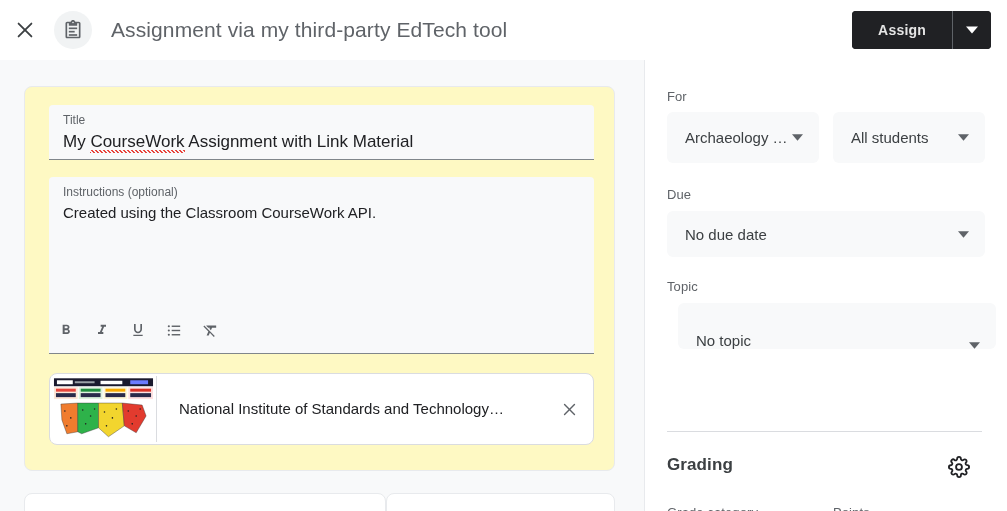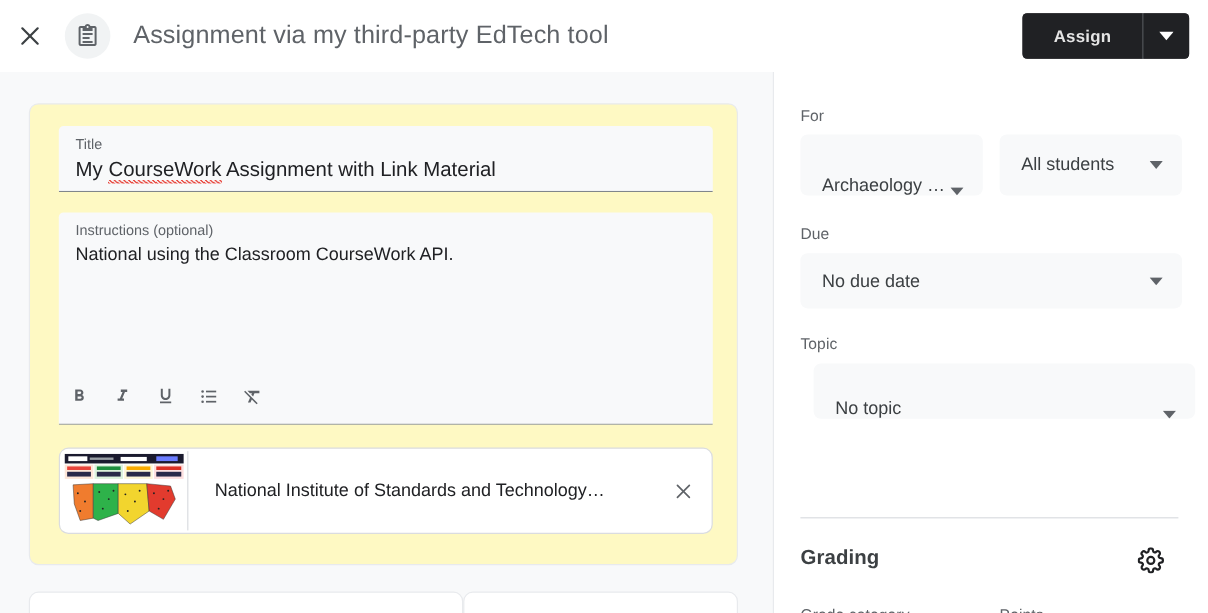--- a/index.html
+++ b/index.html
@@ -199,21 +199,21 @@
 
       <div class="main-card">
 
         <div class="field-title">
           <div class="field-label">Title</div>
           <div class="field-value-title"><span>My </span><span class="spell">CourseWork</span><span> Assignment with Link Material</span></div>
         </div>
 
         <div class="field-instructions">
           <div class="field-label">Instructions (optional)</div>
-          <div class="field-value-instr">National using the Classroom CourseWork API.</div>
+          <div class="field-value-instr">Created using the Classroom CourseWork API.</div>
 
           <div class="format-bar">
             <div class="fmt-btn">
               <svg width="16" height="16" viewBox="0 0 24 24" fill="#5f6368">
                 <path d="M15.6 10.79c.97-.67 1.65-1.77 1.65-2.79 0-2.26-1.75-4-4-4H7v14h7.04c2.09 0 3.71-1.7 3.71-3.79 0-1.52-.86-2.82-2.15-3.42zM10 6.5h3c.83 0 1.5.67 1.5 1.5s-.67 1.5-1.5 1.5h-3v-3zm3.5 9H10v-3h3.5c.83 0 1.5.67 1.5 1.5s-.67 1.5-1.5 1.5z"></path>
               </svg>
             </div>
             <div class="fmt-btn">
               <svg width="16" height="16" viewBox="0 0 24 24" fill="#5f6368">
                 <path d="M10 4v3h2.21l-3.42 8H6v3h8v-3h-2.21l3.42-8H18V4z"></path>
@@ -299,21 +299,21 @@
       </div>
 
       <div class="bottom-card bc-left"></div>
       <div class="bottom-card bc-right"></div>
     </div>
 
     <div id="right-pane">
 
       <div class="sec-label" style="left:21px; top:29px;">For</div>
 
-      <div class="dd" style="left:21px; top:52px; width:152px; height:51px;align-items:flex-end;">
+      <div class="dd" style="left:21px; top:52px; width:152px; height:51px;">
         <div class="dd-text">Archaeology …</div>
         <div class="dd-arrow">
           <svg width="11" height="7" viewBox="0 0 10 6" fill="#5f6368">
               <path d="M0 0h10L5 6z"></path>
             </svg>
         </div>
       </div>
 
       <div class="dd" style="left:187px; top:52px; width:152px; height:51px;">
         <div class="dd-text">All students</div>

